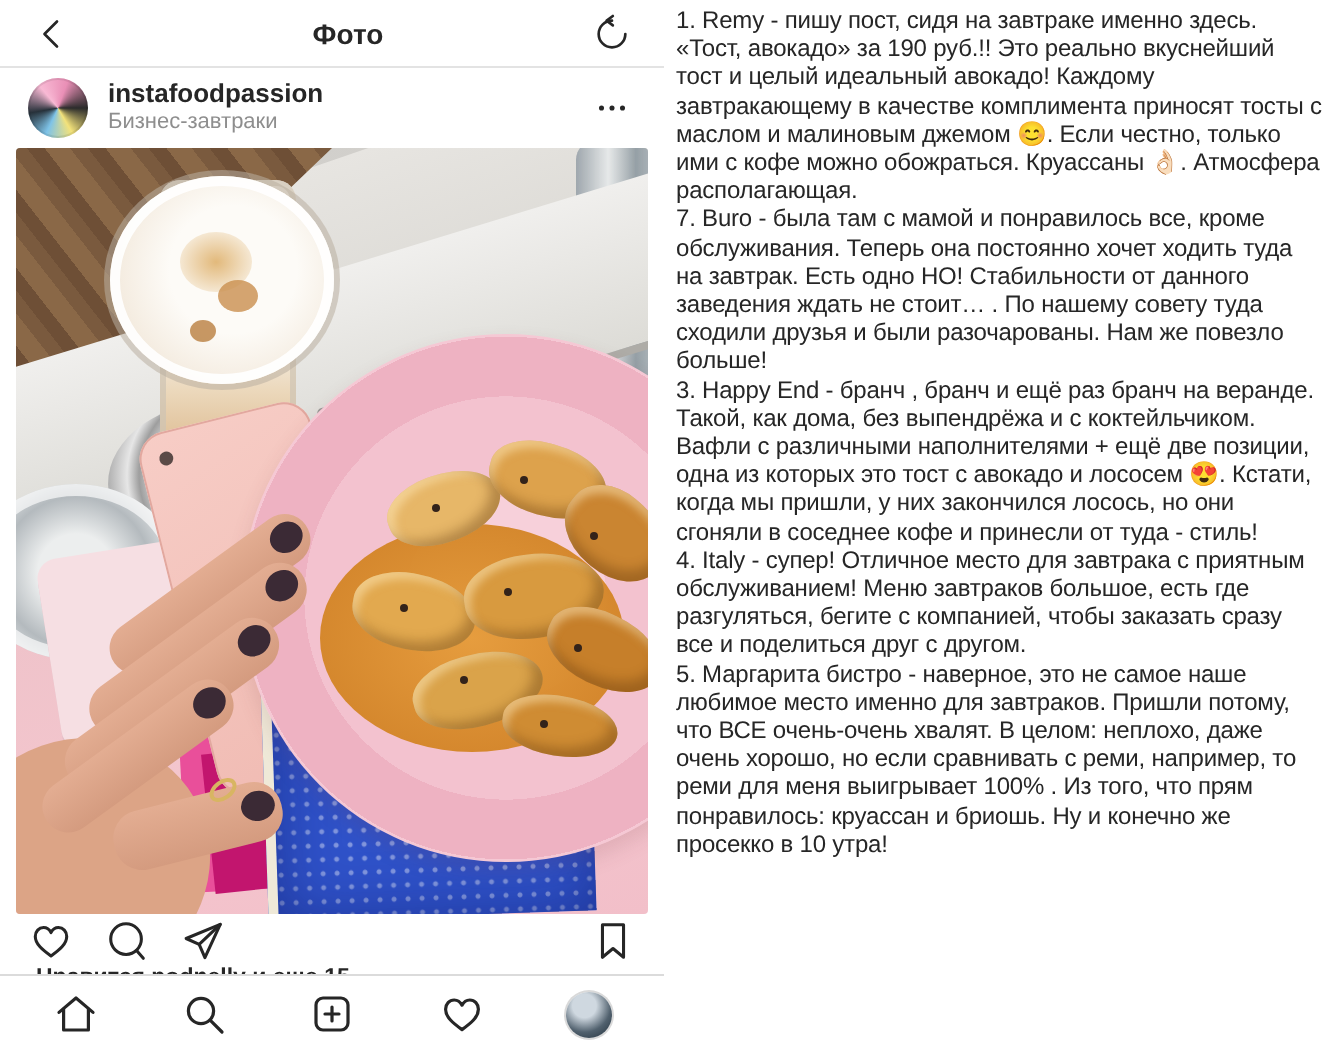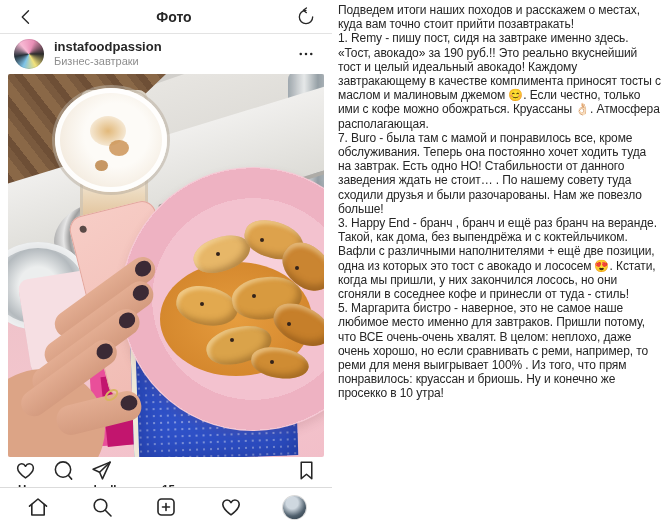--- a/index.html
+++ b/index.html
@@ -230,20 +230,20 @@
           <path d="M12 8.5v7M8.5 12h7"></path>
         </svg>
       <svg class="ic" width="24" height="24" viewBox="0 0 24 24" stroke-width="1.8">
           <path d="M12 19.8C7.6 16.6 3.8 13.6 3.8 9.6c0-2.6 1.9-4.6 4.3-4.6 1.6 0 3 .9 3.9 2.6.9-1.7 2.3-2.6 3.9-2.6 2.4 0 4.3 2 4.3 4.6 0 4-3.8 7-8.2 10.2z"></path>
         </svg>
       <div class="nav-avatar"></div>
     </div>
   </div>
 
   <div class="right">
-    <p class="cap">Подведем итоги наших походов и расскажем о местах, куда вам точно стоит прийти позавтракать!</p>
     <p class="cap">1. Remy - пишу пост, сидя на завтраке именно здесь. «Тост, авокадо» за 190 руб.!! Это реально вкуснейший тост и целый идеальный авокадо! Каждому завтракающему в качестве комплимента приносят тосты с маслом и малиновым джемом 😊. Если честно, только ими с кофе можно обожраться. Круассаны 👌🏻. Атмосфера располагающая.</p>
     <p class="cap">7. Buro - была там с мамой и понравилось все, кроме обслуживания. Теперь она постоянно хочет ходить туда на завтрак. Есть одно НО! Стабильности от данного заведения ждать не стоит… . По нашему совету туда сходили друзья и были разочарованы. Нам же повезло больше!</p>
     <p class="cap">3. Happy End - бранч , бранч и ещё раз бранч на веранде. Такой, как дома, без выпендрёжа и с коктейльчиком. Вафли с различными наполнителями + ещё две позиции, одна из которых это тост с авокадо и лососем 😍. Кстати, когда мы пришли, у них закончился лосось, но они сгоняли в соседнее кофе и принесли от туда - стиль!</p>
+    <p class="cap">4. Italy - супер! Отличное место для завтрака с приятным обслуживанием! Меню завтраков большое, есть где разгуляться, бегите с компанией, чтобы заказать сразу все и поделиться друг с другом.</p>
     <p class="cap">5. Маргарита бистро - наверное, это не самое наше любимое место именно для завтраков. Пришли потому, что ВСЕ очень-очень хвалят. В целом: неплохо, даже очень хорошо, но если сравнивать с реми, например, то реми для меня выигрывает 100% . Из того, что прям понравилось: круассан и бриошь. Ну и конечно же просекко в 10 утра!</p>
   </div>
 
 </div>
 
 </body></html>

